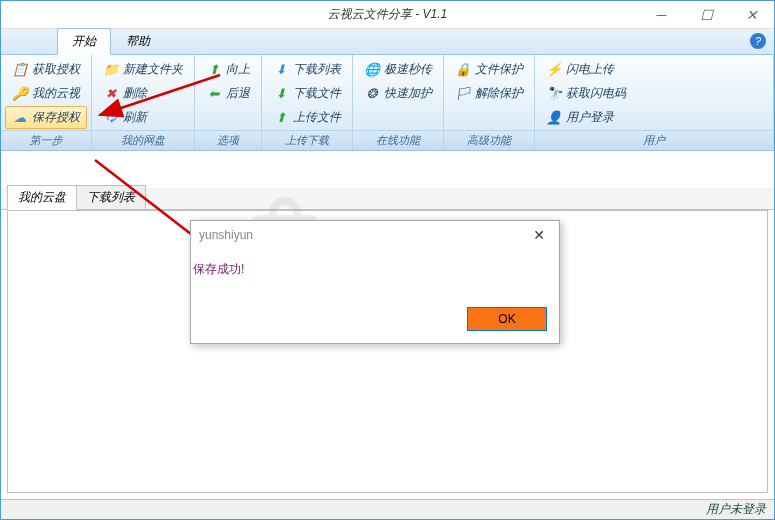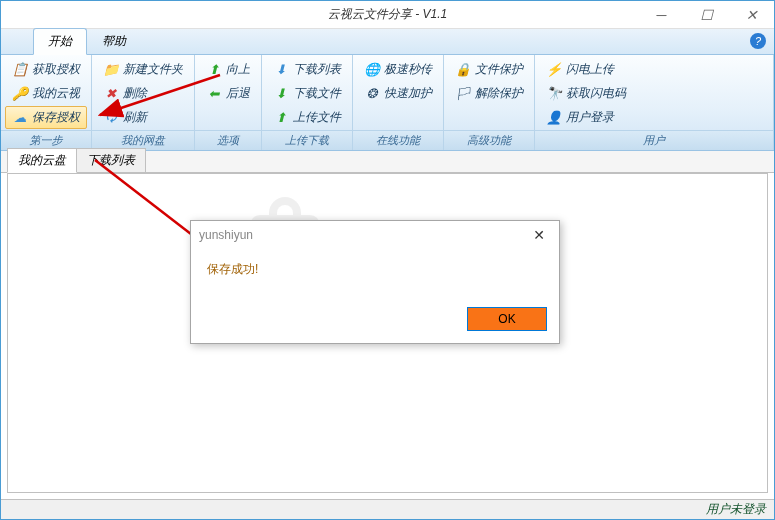--- a/index.html
+++ b/index.html
@@ -2,40 +2,40 @@
 <html><head>
 <meta charset="utf-8">
 <style>
 * { box-sizing: border-box; margin: 0; padding: 0; }
 body { font-family: "Microsoft YaHei", "Segoe UI", Tahoma, sans-serif; font-size: 12px; background: #fff; width: 775px; height: 520px; overflow: hidden; position: relative; }
 .window { border: 1px solid #4a9cd4; width: 775px; height: 520px; display: flex; flex-direction: column; font-style: italic; }
 .titlebar { height: 28px; background: #fff; display: flex; align-items: center; justify-content: center; position: relative; border-bottom: 1px solid #e0e0e0; }
 .titlebar-title { font-size: 12px; color: #333; }
 .win-controls { position: absolute; right: 0; top: 0; display: flex; height: 28px; }
 .win-btn { width: 45px; height: 28px; display: flex; align-items: center; justify-content: center; color: #666; font-size: 14px; }
-.tabstrip { height: 26px; background: linear-gradient(#eaf3fb, #d5e8f7); border-bottom: 1px solid #9ac3e4; display: flex; align-items: flex-end; padding-left: 32px; position: relative; }
+.tabstrip { height: 26px; background: linear-gradient(#eaf3fb, #d5e8f7); border-bottom: 1px solid #9ac3e4; display: flex; align-items: flex-end; padding-left: 56px; position: relative; }
 .tab { padding: 4px 14px; font-size: 12px; border: 1px solid transparent; border-bottom: none; background: transparent; cursor: default; }
 .tab.active { background: #fdfefe; border: 1px solid #9ac3e4; border-bottom: 1px solid #fdfefe; border-radius: 3px 3px 0 0; margin-bottom: -1px; }
 .help-icon { position: absolute; right: 8px; top: 4px; width: 16px; height: 16px; border-radius: 50%; background: #2b7cd3; color: #fff; font-size: 11px; display: flex; align-items: center; justify-content: center; }
 .ribbon { background: linear-gradient(#fafdff, #e4f0fa 60%, #d0e4f5); border-bottom: 1px solid #9ac3e4; display: flex; height: 96px; }
 .rgroup { border-right: 1px solid #b8d4ea; display: flex; flex-direction: column; padding: 3px 4px 0; }
 .rgroup-body { flex: 1; display: flex; flex-direction: column; gap: 1px; }
 .rgroup-label { text-align: center; font-size: 11px; color: #3a6a94; padding: 2px 0; background: linear-gradient(#d9eaf7, #c5ddf0); border-top: 1px solid #b8d4ea; margin: 0 -4px; }
 .ritem { display: flex; align-items: center; gap: 4px; padding: 2px 6px; font-size: 12px; color: #1a3d5c; white-space: nowrap; border: 1px solid transparent; border-radius: 2px; }
 .ritem.selected { background: linear-gradient(#fff3cf, #ffe291); border: 1px solid #e8b44d; }
 .ricon { width: 16px; height: 16px; display: inline-flex; align-items: center; justify-content: center; font-size: 13px; }
-.content-tabs { height: 22px; background: #f5f5f5; border-bottom: 1px solid #c0c0c0; display: flex; align-items: flex-end; padding-left: 6px; }
+.content-tabs { height: 22px; background: #f5f5f5; border-bottom: 1px solid #c0c0c0; display: flex; align-items: flex-end; padding-left: 6px; margin-top: 37px; }
 .ctab { padding: 3px 10px; border: 1px solid #c0c0c0; border-bottom: none; background: #f0f0f0; font-size: 12px; margin-right: -1px; }
 .ctab.active { background: #fff; border-bottom: 1px solid #fff; margin-bottom: -1px; }
 .content-area { flex: 1; background: #fff; border: 1px solid #c0c0c0; margin: 0 6px 6px; position: relative; }
 .statusbar { height: 20px; background: #f0f0f0; border-top: 1px solid #c0c0c0; display: flex; align-items: center; justify-content: flex-end; padding: 0 8px; font-size: 12px; color: #14532d; }
 .dialog { position: absolute; left: 190px; top: 220px; width: 370px; background: #fff; border: 1px solid #a6a6a6; box-shadow: 2px 2px 8px rgba(0,0,0,0.25); }
 .dialog-title { height: 28px; display: flex; align-items: center; justify-content: space-between; padding: 12px 8px; font-size: 12px; color: #888; }
 .dialog-close { width: 24px; height: 20px; display: flex; align-items: center; justify-content: center; color: #333; font-size: 14px; }
-.dialog-body { padding: 12px 16px 10px; font-size: 12px; color: #a16207; min-height: 50px; }
+.dialog-body { padding: 12px 2px 10px; font-size: 12px; color: #701a75; min-height: 50px; }
 .dialog-footer { padding: 8px 12px 12px; display: flex; justify-content: flex-end; }
 .dialog-btn { min-width: 80px; padding: 4px 16px; border: 1px solid #0078d7; background: #f97316; font-size: 12px; cursor: default; }
 .watermark { position: absolute; left: 250px; top: 215px; opacity: 0.13; pointer-events: none; text-align: center; }
 .watermark .wm-icon { width: 70px; height: 60px; background: #888; border-radius: 10px 10px 6px 6px; margin: 0 auto 4px; position: relative; }
 .watermark .wm-handle { width: 32px; height: 18px; border: 8px solid #888; border-bottom: none; border-radius: 18px 18px 0 0; position: absolute; top: -18px; left: 50%; transform: translateX(-50%); }
 .watermark .wm-text1 { font-size: 42px; color: #666; font-weight: bold; letter-spacing: 4px; }
 .watermark .wm-text2 { font-size: 22px; color: #888; letter-spacing: 3px; }
 .arrow-svg { position: absolute; left: 0; top: 0; pointer-events: none; }
 </style>
 </head>

